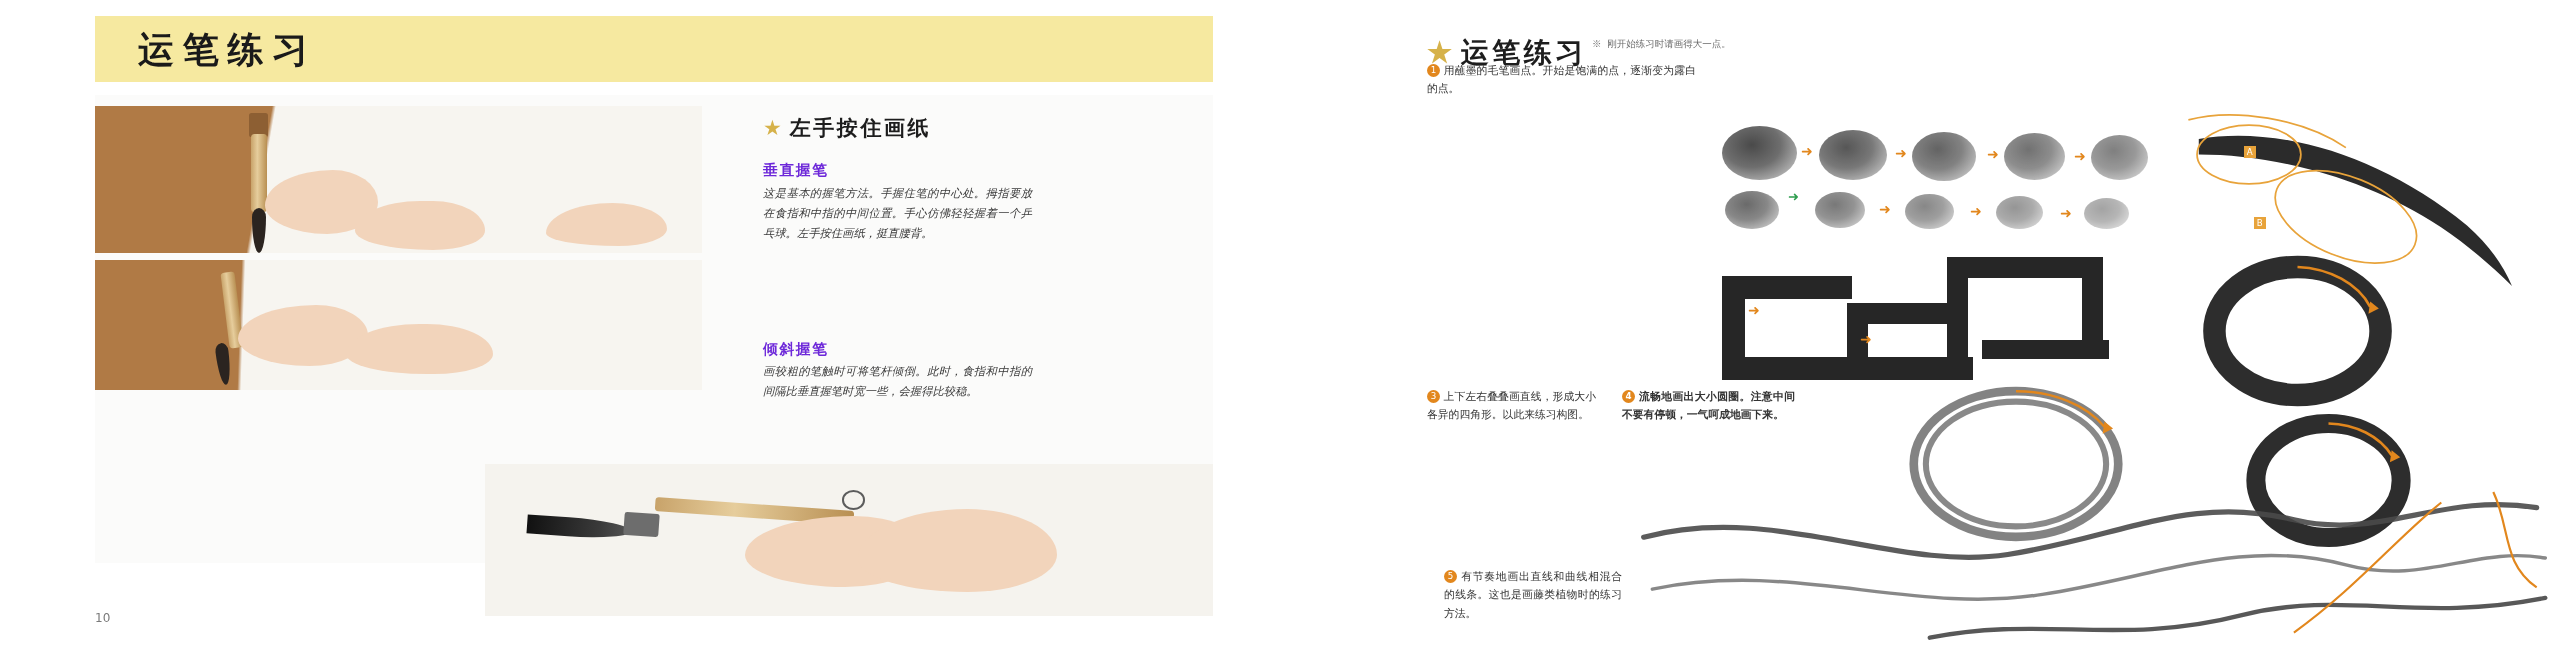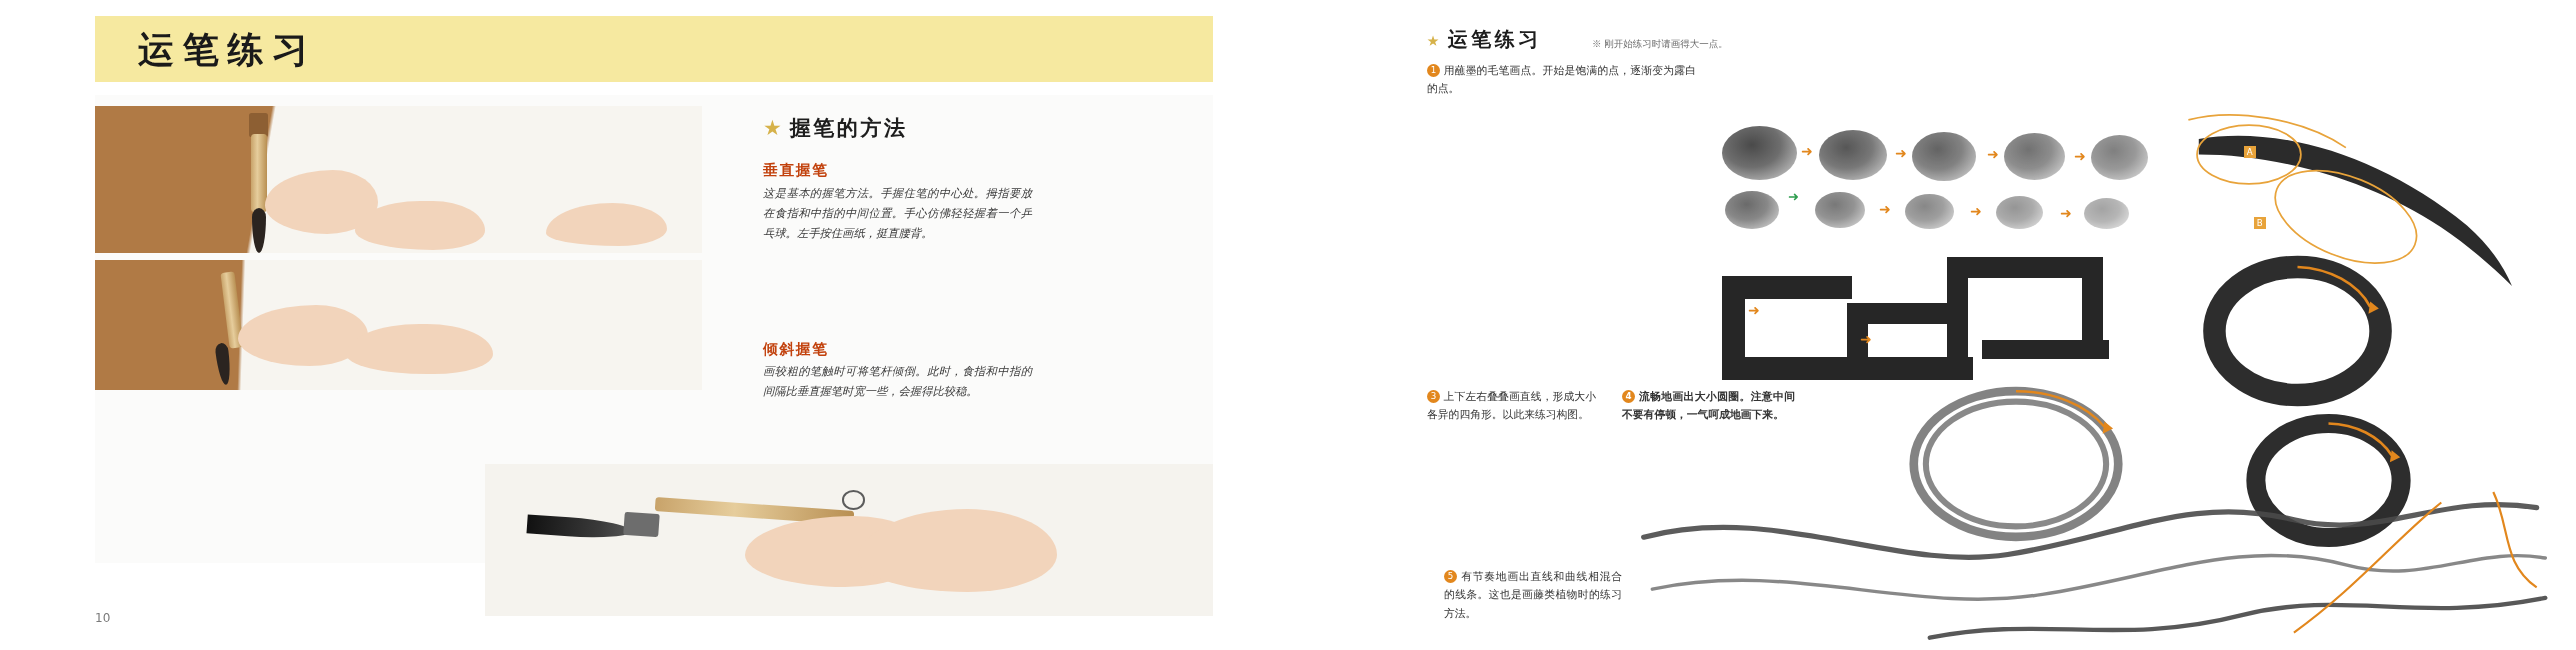--- a/index.html
+++ b/index.html
@@ -114,52 +114,52 @@
     font-weight: bold;
     letter-spacing: 2.6px;
     color: #1d1d1d;
     font-family: "DejaVu Sans", sans-serif;
   }
   .heading-star .star { color: #d6b24a; margin-right: 5.2px; }
   .sub-head {
     position: absolute;
     font-size: 14.7px;
     font-weight: bold;
-    color: #c2410c;
+    color: #6d28d9;
     letter-spacing: 1.7px;
     font-family: "DejaVu Sans", sans-serif;
   }
   .page-number {
     position: absolute;
     left: 95px;
     top: 611px;
     font-size: 12px;
     color: #7a7a7a;
     font-family: "DejaVu Sans", sans-serif;
   }
 
   
   .r-title {
     position: absolute;
     left: 52px;
-    top: 26px;
-    font-size: 20px;
+    top: 34px;
+    font-size: 28px;
     font-weight: bold;
     letter-spacing: 3.5px;
     color: #1d1d1d;
-    font-family: Liberation Mono, monospace;
+    font-family: Liberation Sans, sans-serif;
   }
   .r-title .star { color: #d6b24a; margin-right: 5.2px; }
   .r-note {
     position: absolute;
     left: 217px;
     top: 38px;
     font-size: 9.5px;
     color: #6b6b6b;
-    font-family: Liberation Sans, sans-serif;
+    font-family: Liberation Mono, monospace;
   }
   .r-block {
     position: absolute;
     font-size: 10.8px;
     line-height: 1.7;
     color: #333;
     font-family: "DejaVu Sans", sans-serif;
     text-align: justify;
   }
   .num-badge {
@@ -244,21 +244,21 @@
     <div class="photo photo-3">
       <div class="brush-tip" style="left:42px; top:54px; width:104px; height:19px; border-radius:0 60% 60% 0 / 0 50% 50% 0; transform:rotate(4deg); background:linear-gradient(90deg,#111 0%,#3a3a3a 70%,#555 100%);"></div>
       <div style="position:absolute; left:139px; top:49px; width:35px; height:22.5px; background:#6d6d6d; border-radius:2.6px; transform:rotate(4deg);"></div>
       <div class="brush-shaft" style="left:170px; top:40px; width:199px; height:14px; transform:rotate(4deg);"></div>
       <div style="position:absolute; left:357px; top:26px; width:19px; height:15.6px; border:2.6px solid #5c5c5c; border-radius:50%;"></div>
       <div class="hand" style="left:260px; top:52px; width:182px; height:71px;"></div>
       <div class="hand" style="left:373px; top:45px; width:199px; height:83px; border-radius:55% 45% 45% 55% / 60% 55% 45% 40%;"></div>
     </div>
 
     <div class="heading-star">
-      <span class="star">★</span><span>握笔的方法</span>
+      <span class="star">★</span><span>左手按住画纸</span>
     </div>
 
     <div class="sub-head" style="left:763px; top:161px;">垂直握笔</div>
     <div class="col-text" style="left:763px; top:184px;">这是基本的握笔方法。手握住笔的中心处。拇指要放在食指和中指的中间位置。手心仿佛轻轻握着一个乒乓球。左手按住画纸，挺直腰背。</div>
 
     <div class="sub-head" style="left:763px; top:340px;">倾斜握笔</div>
     <div class="col-text" style="left:763px; top:362px;">画较粗的笔触时可将笔杆倾倒。此时，食指和中指的间隔比垂直握笔时宽一些，会握得比较稳。</div>
 
     <div class="page-number">10</div>
   </div>

